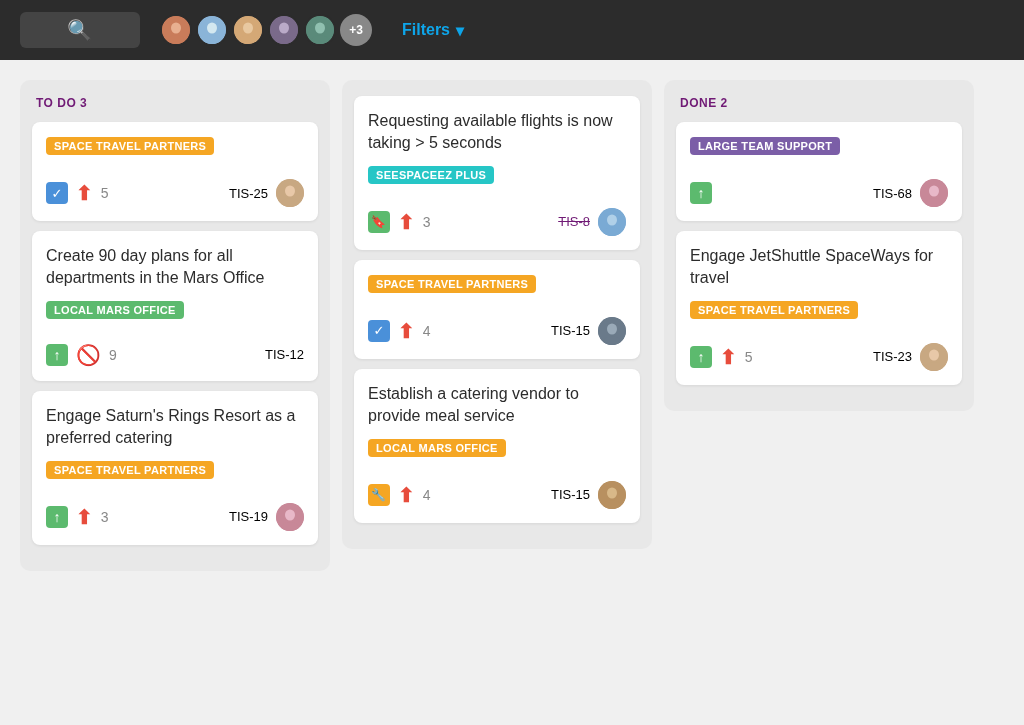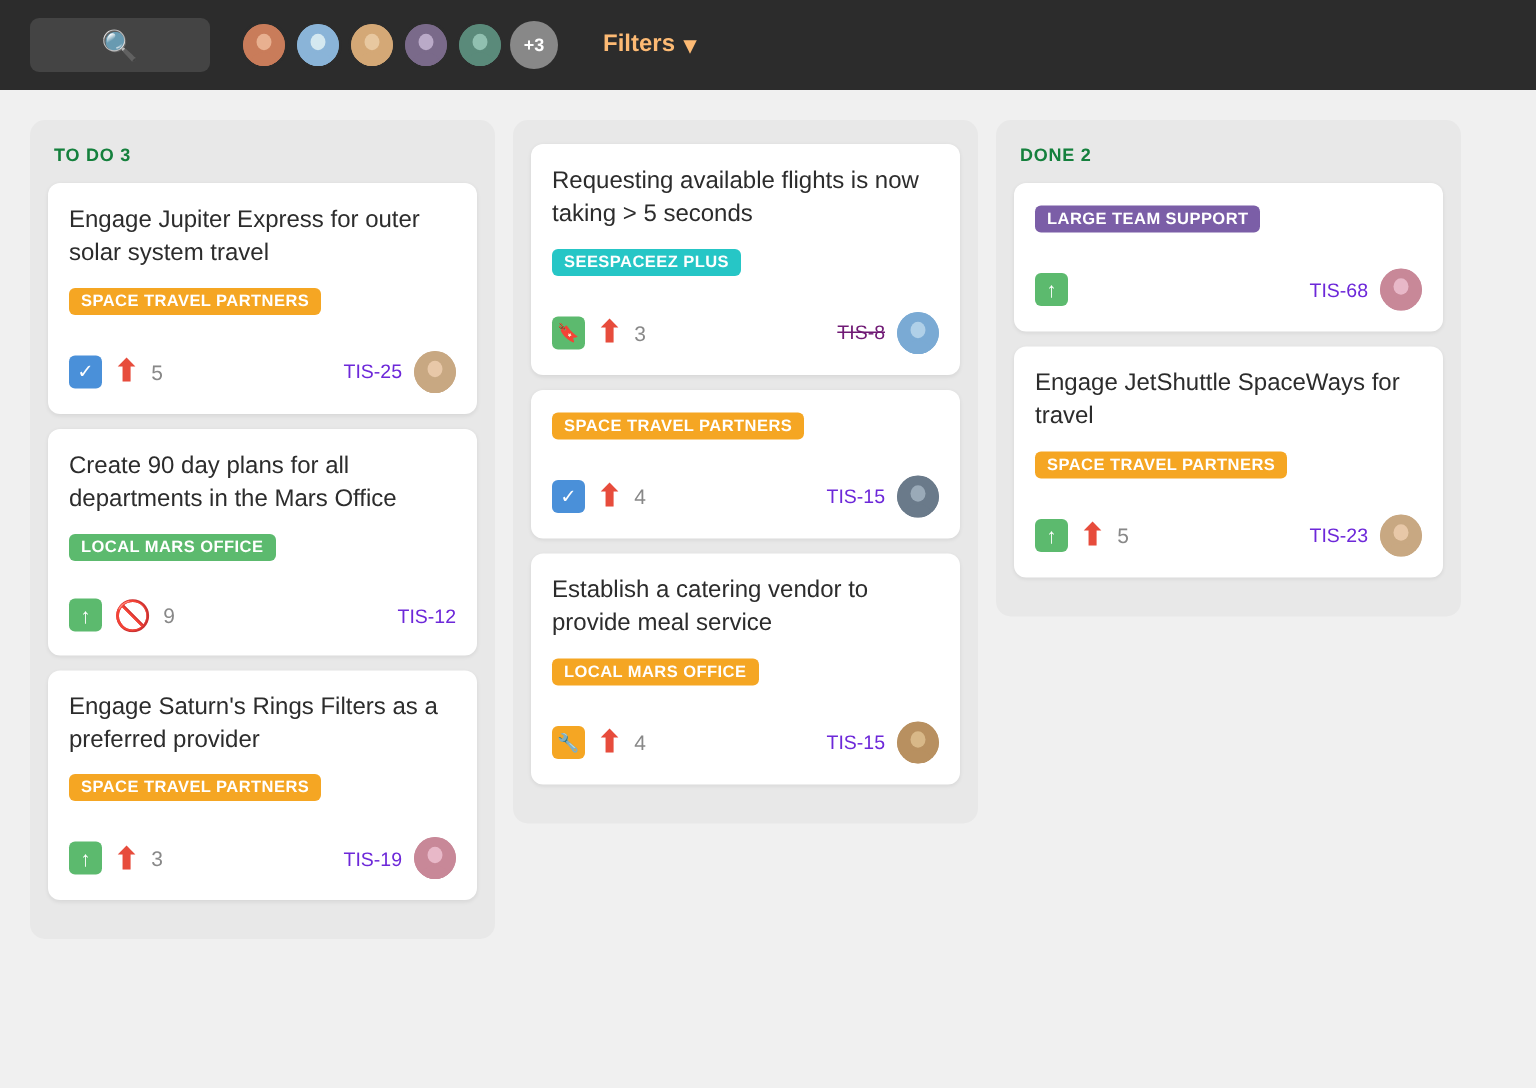--- a/index.html
+++ b/index.html
@@ -60,21 +60,21 @@
       align-items: center;
       justify-content: center;
       color: white;
       font-size: 12px;
       font-weight: bold;
     }
     .filters-btn {
       display: flex;
       align-items: center;
       gap: 6px;
-      color: #fdba74;
+      color: #0ea5e9;
       font-size: 16px;
       font-weight: 600;
       cursor: pointer;
       margin-left: 10px;
     }
 
     
     .board {
       display: flex;
       gap: 12px;
@@ -86,21 +86,21 @@
     .column {
       background: #e8e8e8;
       border-radius: 10px;
       width: 310px;
       min-width: 310px;
       padding: 16px 12px;
     }
     .column-header {
       font-size: 12px;
       font-weight: 700;
-      color: #15803d;
+      color: #701a75;
       letter-spacing: 0.5px;
       margin-bottom: 12px;
       padding: 0 4px;
       text-transform: uppercase;
     }
 
     
     .card {
       background: white;
       border-radius: 8px;
@@ -140,21 +140,21 @@
       font-weight: 500;
     }
     .spacer { flex: 1; }
     .ticket-id {
       font-size: 13px;
       color: #701a75;
       text-decoration: line-through;
     }
     .ticket-id-normal {
       font-size: 13px;
-      color: #6d28d9;
+      color: #000000;
       margin-left: 10px;
     }
     .card-avatar {
       width: 28px;
       height: 28px;
       border-radius: 50%;
       overflow: hidden;
       display: flex;
       align-items: center;
       justify-content: center;
@@ -217,21 +217,21 @@
   </div>
   <div class="filters-btn">
     <span>Filters</span>
     <span>▾</span>
   </div>
 </div>
 
 <div class="board" id="board">
 <div class="column">
       <div class="column-header">TO DO 3</div>
-      <div class="card"><div class="card-title">Engage Jupiter Express for outer solar system travel</div><div class="tag tag-orange">SPACE TRAVEL PARTNERS</div><div class="card-footer">
+      <div class="card"><div class="tag tag-orange">SPACE TRAVEL PARTNERS</div><div class="card-footer">
           <div>
             <div style="background:#4a90d9;border-radius:4px;width:22px;height:22px;display:flex;align-items:center;justify-content:center;color:white;font-size:13px;">✓</div>
           </div>
           <div><span style="color:#e74c3c;font-size:20px;font-weight:bold;">⬆</span></div>
           <span class="count">5</span>
           <div class="spacer"></div>
           <span class="ticket-id-normal">TIS-25</span>
           <div class="card-avatar av-tan">
             <svg width="28" height="28" viewBox="0 0 28 28">
               <circle cx="14" cy="14" r="14" fill="#c8a882"></circle>
@@ -242,21 +242,21 @@
         </div></div>
       <div class="card"><div class="card-title">Create 90 day plans for all departments in the Mars Office</div><div class="tag tag-green">LOCAL MARS OFFICE</div><div class="card-footer">
           <div>
             <div style="background:#5cba6e;border-radius:4px;width:22px;height:22px;display:flex;align-items:center;justify-content:center;color:white;font-size:14px;font-weight:bold;">↑</div>
           </div>
           <div><span style="color:#e74c3c;font-size:20px;">🚫</span></div>
           <span class="count">9</span>
           <div class="spacer"></div>
           <span class="ticket-id-normal">TIS-12</span>
         </div></div>
-      <div class="card"><div class="card-title">Engage Saturn's Rings Filters as a preferred provider</div><div class="tag tag-orange">SPACE TRAVEL PARTNERS</div><div class="card-footer">
+      <div class="card"><div class="card-title">Engage Saturn's Rings Resort as a preferred catering</div><div class="tag tag-orange">SPACE TRAVEL PARTNERS</div><div class="card-footer">
           <div>
             <div style="background:#5cba6e;border-radius:4px;width:22px;height:22px;display:flex;align-items:center;justify-content:center;color:white;font-size:14px;font-weight:bold;">↑</div>
           </div>
           <div><span style="color:#e74c3c;font-size:20px;font-weight:bold;">⬆</span></div>
           <span class="count">3</span>
           <div class="spacer"></div>
           <span class="ticket-id-normal">TIS-19</span>
           <div class="card-avatar av-pink">
             <svg width="28" height="28" viewBox="0 0 28 28">
               <circle cx="14" cy="14" r="14" fill="#c88898"></circle>

